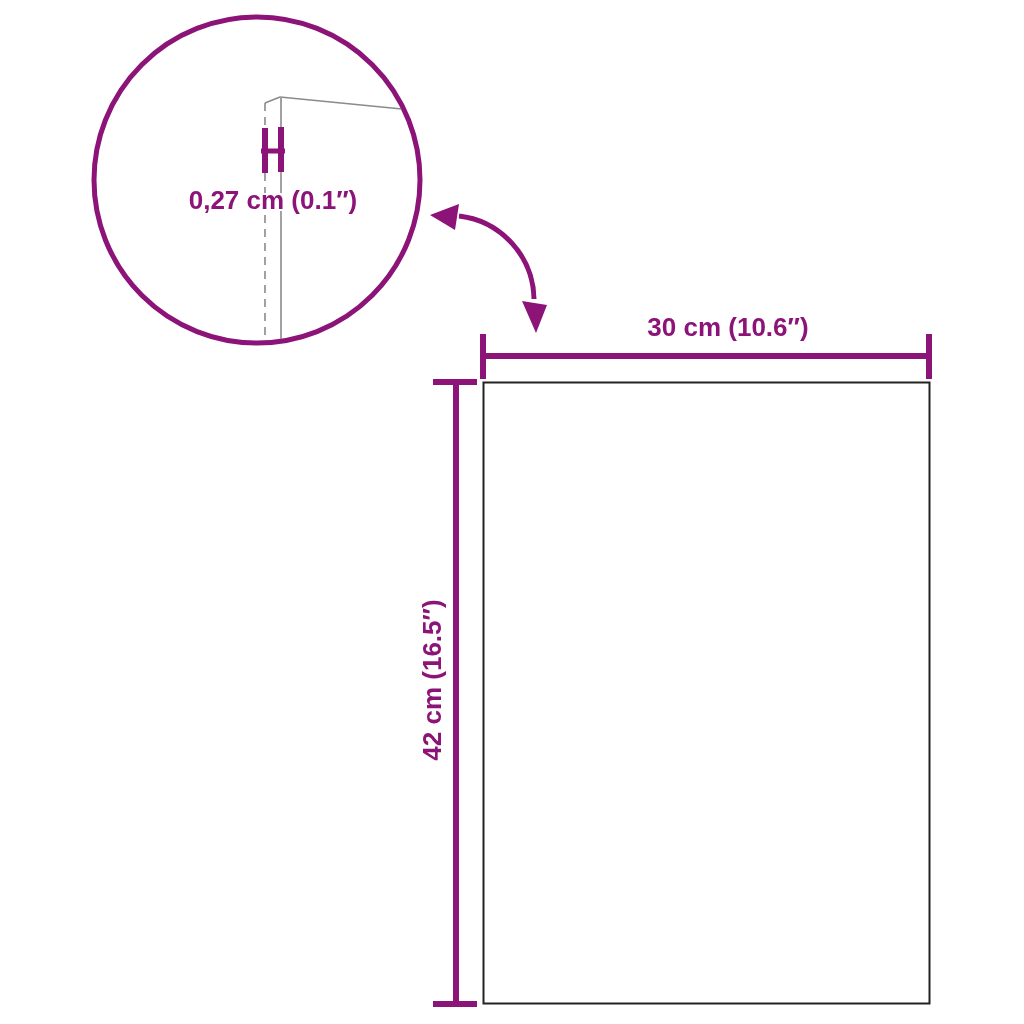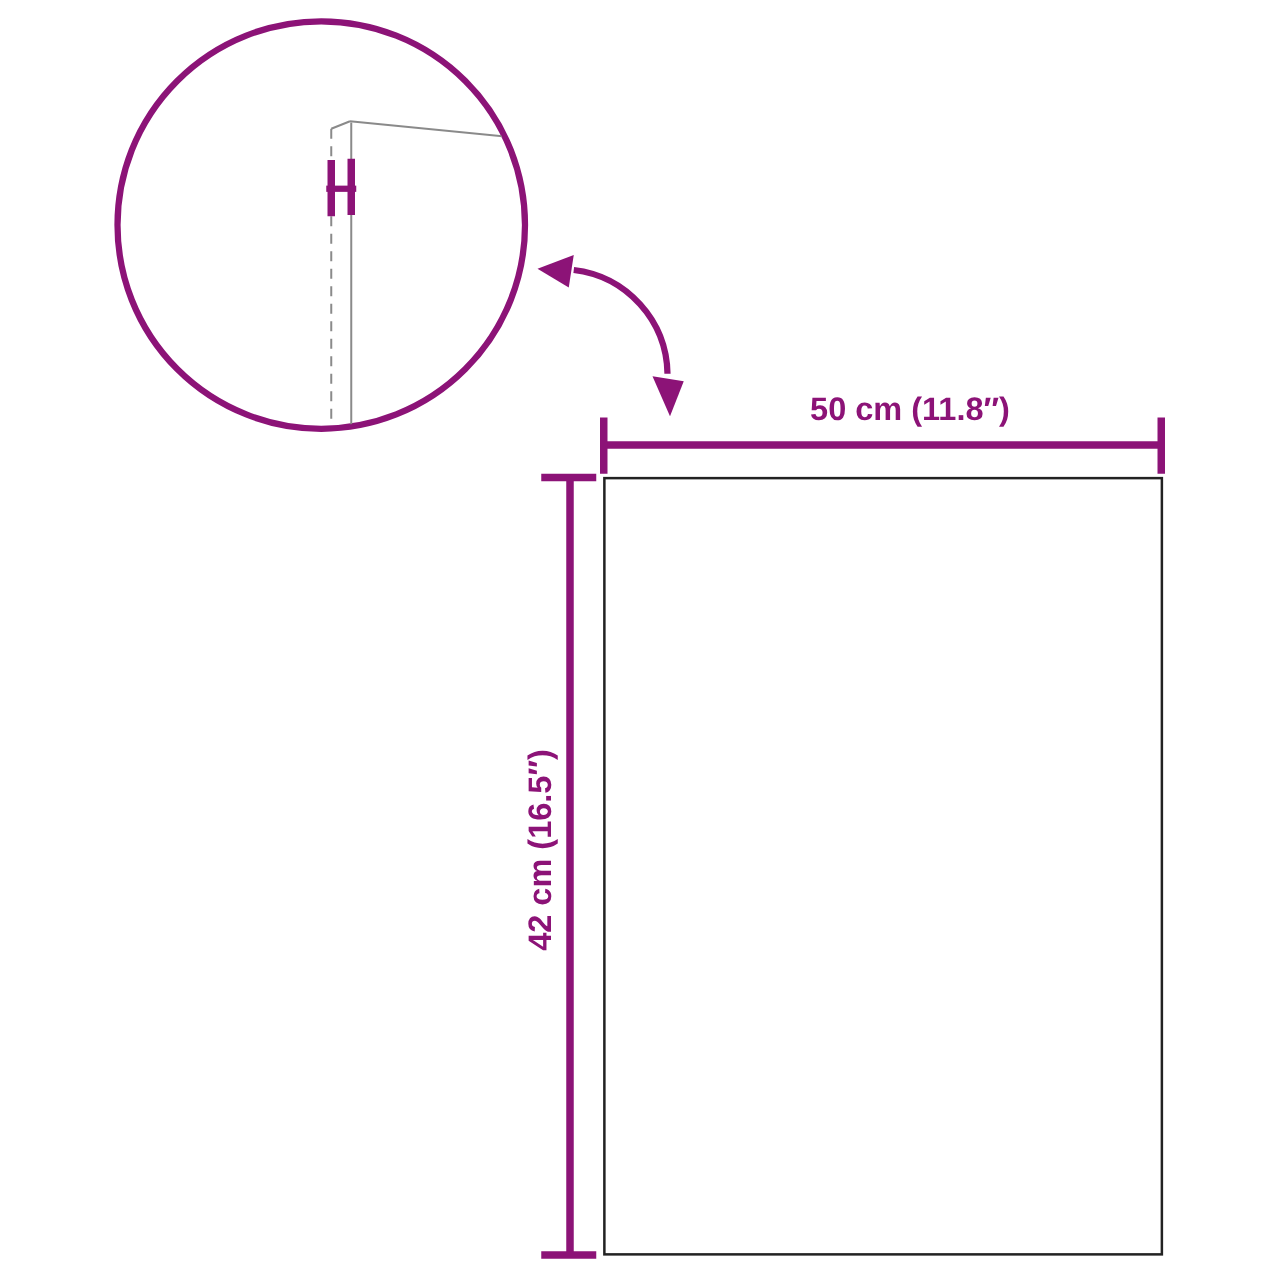--- a/index.html
+++ b/index.html
@@ -96,18 +96,19 @@
       <line x1="929" y1="334" x2="929" y2="379" stroke="#8C1377" stroke-width="6"></line>
     </g>
 
     <g>
       <line x1="456" y1="382" x2="456" y2="1004" stroke="#8C1377" stroke-width="6"></line>
       <line x1="433" y1="382" x2="477" y2="382" stroke="#8C1377" stroke-width="6"></line>
       <line x1="433" y1="1004" x2="477" y2="1004" stroke="#8C1377" stroke-width="6"></line>
     </g>
   </svg>
 
+  <div class="dim-label label-thickness">0,27 cm (0.1″)</div>
 
-  <div class="dim-label label-width">50 cm (11.8″)</div>
+  <div class="dim-label label-width">30 cm (10.6″)</div>
 
   <div class="dim-label label-height">42 cm (16.5″)</div>
 
 </div>
 
 </body></html>

